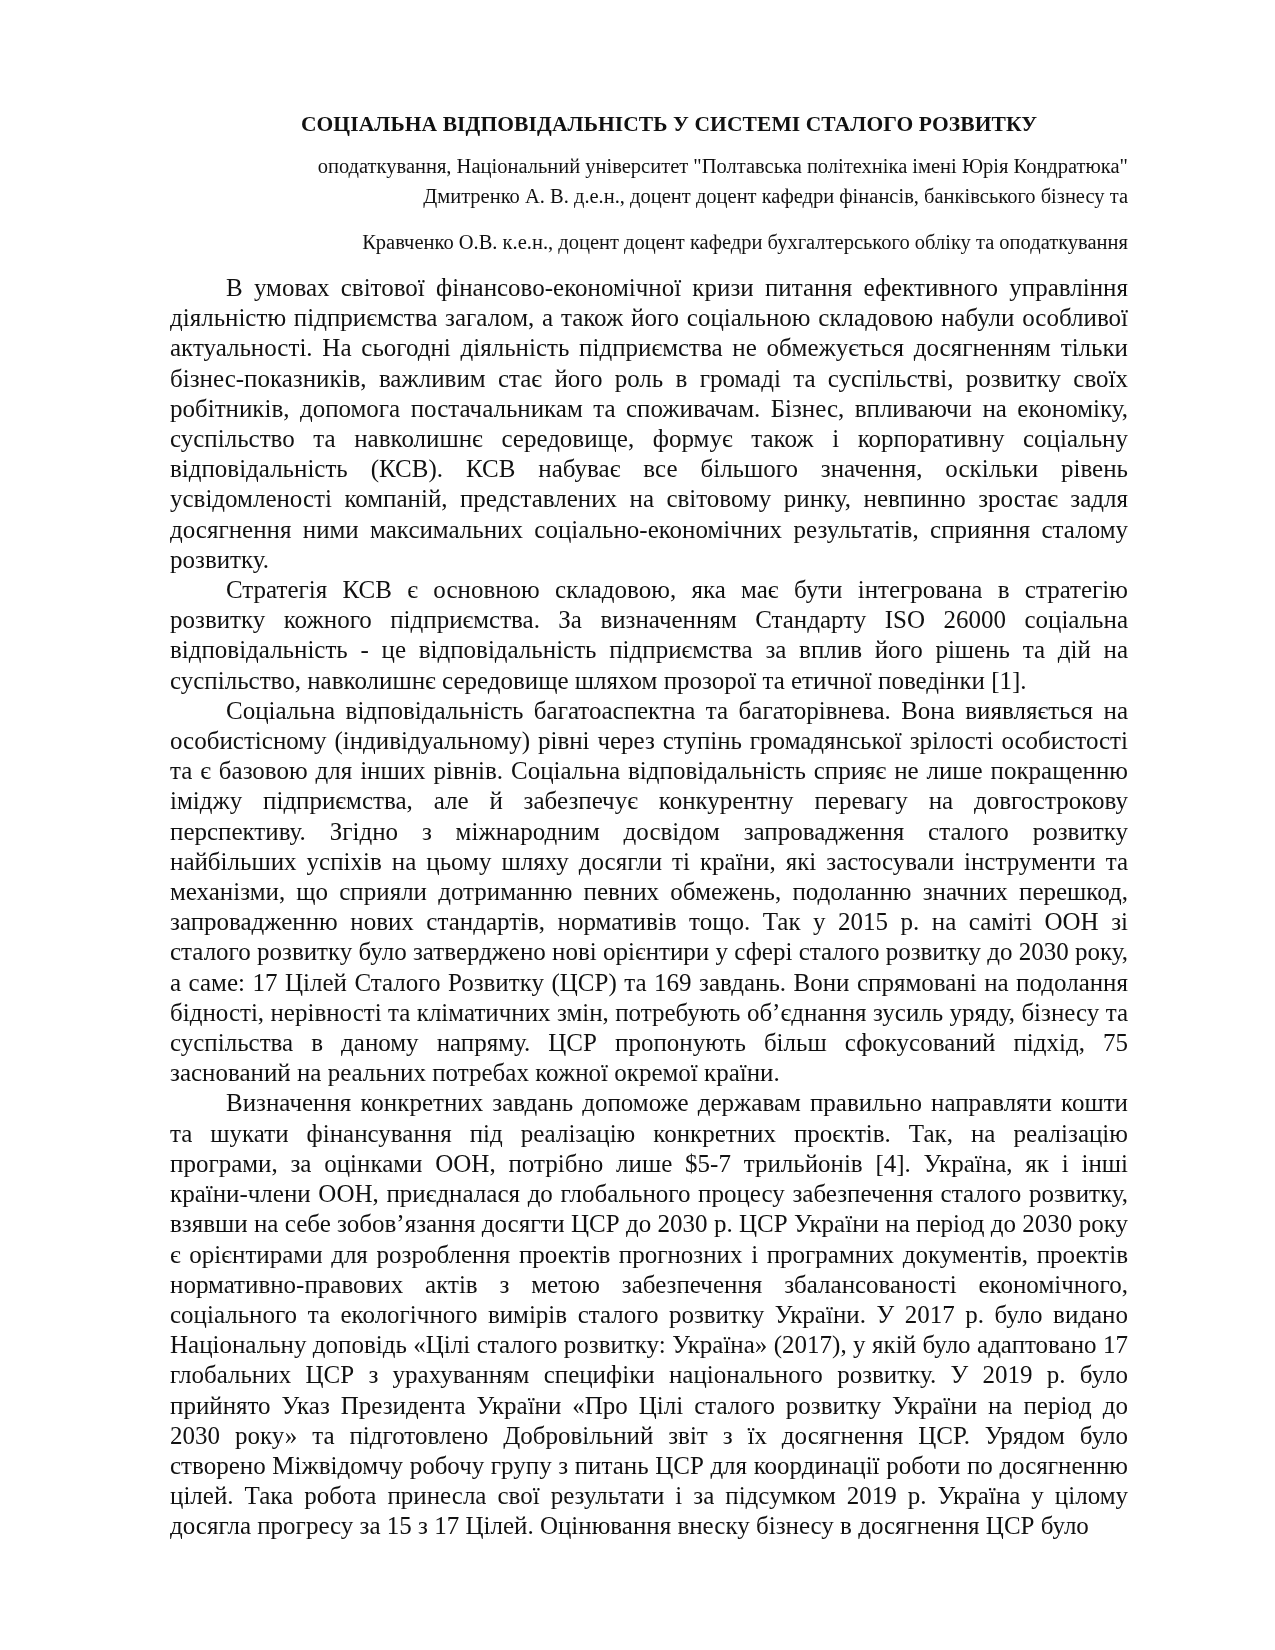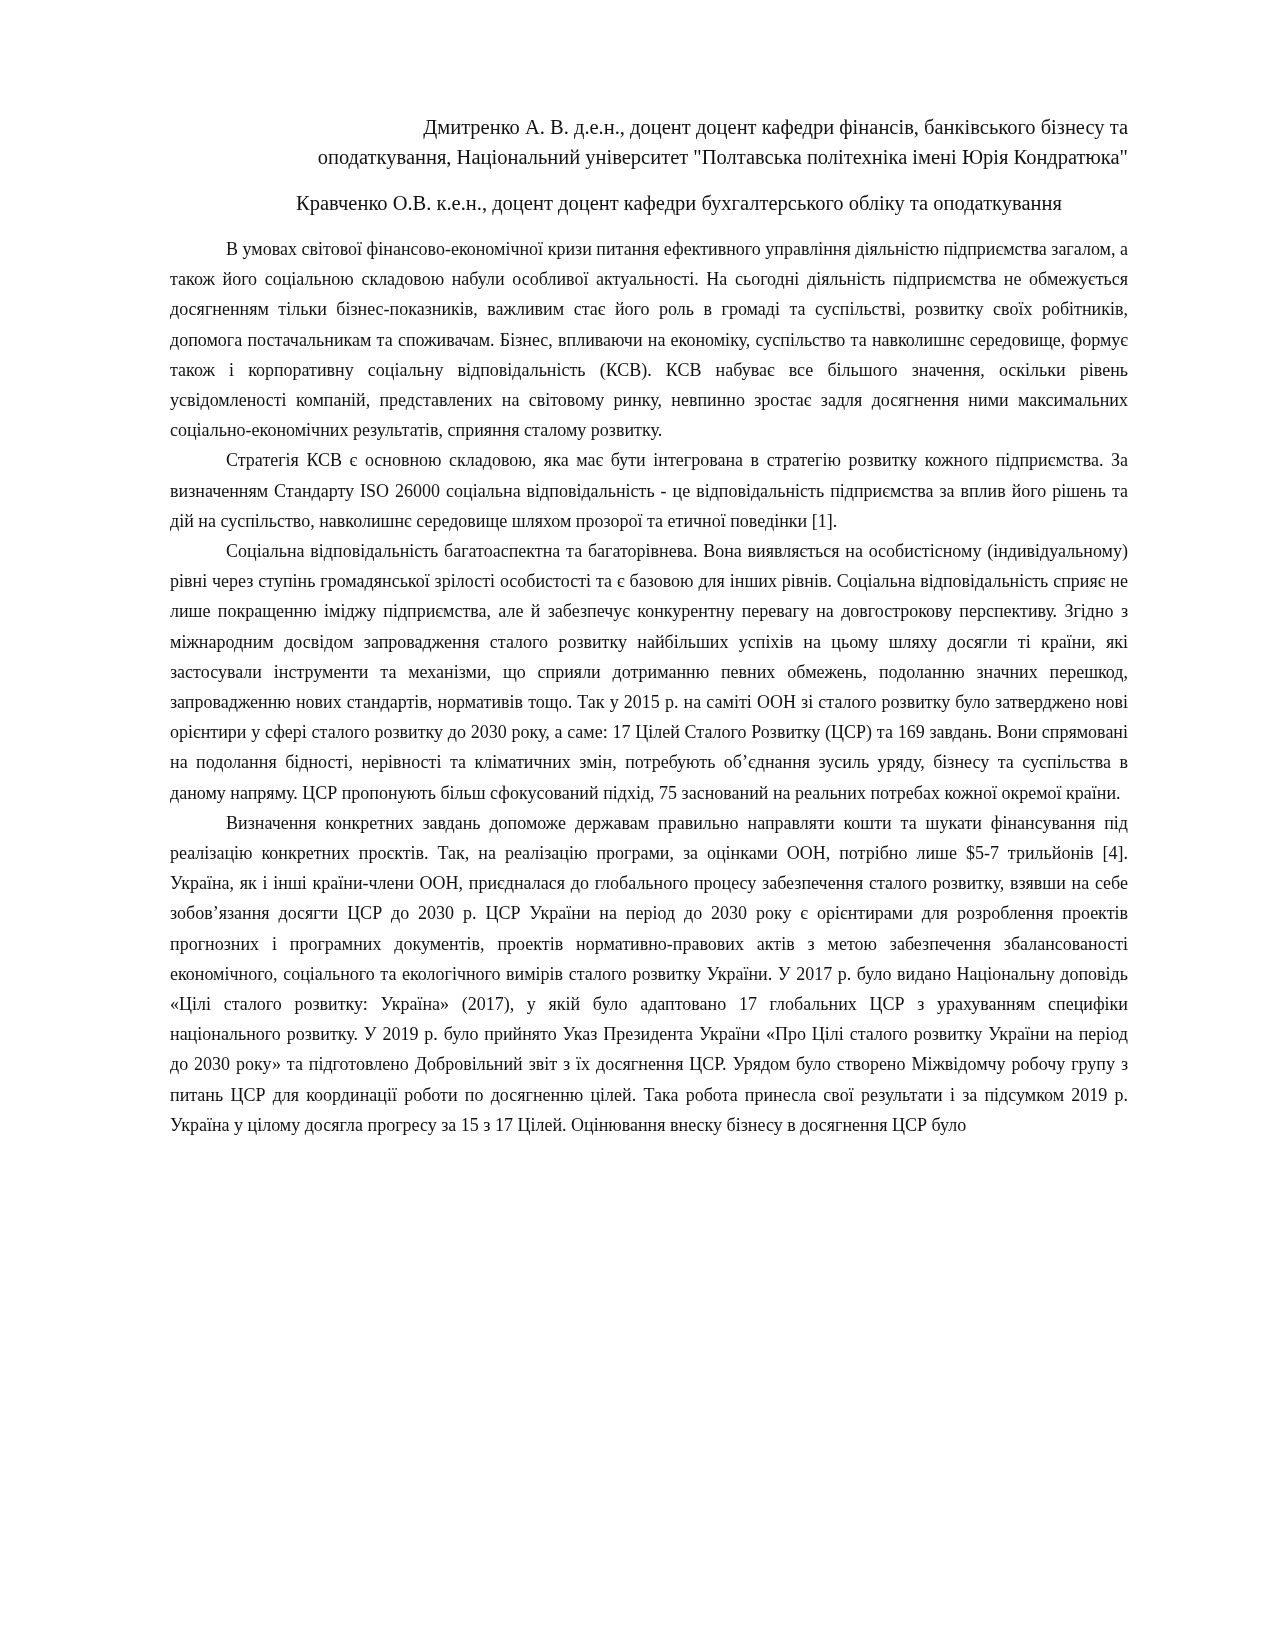--- a/index.html
+++ b/index.html
@@ -2,34 +2,35 @@
 <html><head>
 <meta charset="utf-8">
 <style>
   html, body { margin:0; padding:0; background:#ffffff; }
   body { width:1275px; height:1650px; position:relative; overflow:hidden; font-family:"Liberation Serif", serif; color:#111; }
   .page { position:absolute; left:170px; top:112px; width:958px; }
   .title { text-align:center; font-weight:bold; font-size:21.5px; margin:0 0 14px 0; padding-left:40px; letter-spacing:0.1px; }
   .author { font-size:20.5px; line-height:30px; text-align:right; margin:0 0 16px 0; }
   .author.center { text-align:center; }
   .author span { display:block; }
-  .para { font-size:18px; line-height:30.2px; text-align:justify; text-indent:56px; margin:0; }
+  .para { font-size:25px; line-height:30.2px; text-align:justify; text-indent:56px; margin:0; }
   .para:first-of-type { }
 </style>
 </head>
 <body>
 
 <div class="page">
+  <h1 class="title">СОЦІАЛЬНА ВІДПОВІДАЛЬНІСТЬ У СИСТЕМІ СТАЛОГО РОЗВИТКУ</h1>
 
   <div class="author">
+    <span>оподаткування, Національний університет "Полтавська політехніка імені Юрія Кондратюка"</span>
     <span>Дмитренко А. В. д.е.н., доцент доцент кафедри фінансів, банківського бізнесу та</span>
-    <span>оподаткування, Національний університет "Полтавська політехніка імені Юрія Кондратюка"</span>
   </div>
 
-  <div class="author center" style="padding-left:60px;">
+  <div class="author center" style="padding-left:60px;text-align:right;">
     <span>Кравченко О.В. к.е.н., доцент доцент кафедри бухгалтерського обліку та оподаткування</span>
   </div>
 
   <p class="para">В умовах світової фінансово-економічної кризи питання ефективного управління діяльністю підприємства загалом, а також його соціальною складовою набули особливої актуальності. На сьогодні діяльність підприємства не обмежується досягненням тільки бізнес-показників, важливим стає його роль в громаді та суспільстві, розвитку своїх робітників, допомога постачальникам та споживачам. Бізнес, впливаючи на економіку, суспільство та навколишнє середовище, формує також і корпоративну соціальну відповідальність (КСВ). КСВ набуває все більшого значення, оскільки рівень усвідомленості компаній, представлених на світовому ринку, невпинно зростає задля досягнення ними максимальних соціально-економічних результатів, сприяння сталому розвитку.</p>
   <p class="para">Стратегія КСВ є основною складовою, яка має бути інтегрована в стратегію розвитку кожного підприємства. За визначенням Стандарту ISO 26000 соціальна відповідальність - це відповідальність підприємства за вплив його рішень та дій на суспільство, навколишнє середовище шляхом прозорої та етичної поведінки [1].</p>
   <p class="para">Соціальна відповідальність багатоаспектна та багаторівнева. Вона виявляється на особистісному (індивідуальному) рівні через ступінь громадянської зрілості особистості та є базовою для інших рівнів. Соціальна відповідальність сприяє не лише покращенню іміджу підприємства, але й забезпечує конкурентну перевагу на довгострокову перспективу. Згідно з міжнародним досвідом запровадження сталого розвитку найбільших успіхів на цьому шляху досягли ті країни, які застосували інструменти та механізми, що сприяли дотриманню певних обмежень, подоланню значних перешкод, запровадженню нових стандартів, нормативів тощо. Так у 2015 р. на саміті ООН зі сталого розвитку було затверджено нові орієнтири у сфері сталого розвитку до 2030 року, а саме: 17 Цілей Сталого Розвитку (ЦСР) та 169 завдань. Вони спрямовані на подолання бідності, нерівності та кліматичних змін, потребують об’єднання зусиль уряду, бізнесу та суспільства в даному напряму. ЦСР пропонують більш сфокусований підхід, 75 заснований на реальних потребах кожної окремої країни.</p>
   <p class="para">Визначення конкретних завдань допоможе державам правильно направляти кошти та шукати фінансування під реалізацію конкретних проєктів. Так, на реалізацію програми, за оцінками ООН, потрібно лише $5-7 трильйонів [4]. Україна, як і інші країни-члени ООН, приєдналася до глобального процесу забезпечення сталого розвитку, взявши на себе зобов’язання досягти ЦСР до 2030 р. ЦСР України на період до 2030 року є орієнтирами для розроблення проектів прогнозних і програмних документів, проектів нормативно-правових актів з метою забезпечення збалансованості економічного, соціального та екологічного вимірів сталого розвитку України. У 2017 р. було видано Національну доповідь «Цілі сталого розвитку: Україна» (2017), у якій було адаптовано 17 глобальних ЦСР з урахуванням специфіки національного розвитку. У 2019 р. було прийнято Указ Президента України «Про Цілі сталого розвитку України на період до 2030 року» та підготовлено Добровільний звіт з їх досягнення ЦСР. Урядом було створено Міжвідомчу робочу групу з питань ЦСР для координації роботи по досягненню цілей. Така робота принесла свої результати і за підсумком 2019 р. Україна у цілому досягла прогресу за 15 з 17 Цілей. Оцінювання внеску бізнесу в досягнення ЦСР було</p>
 </div>
 
 </body></html>

